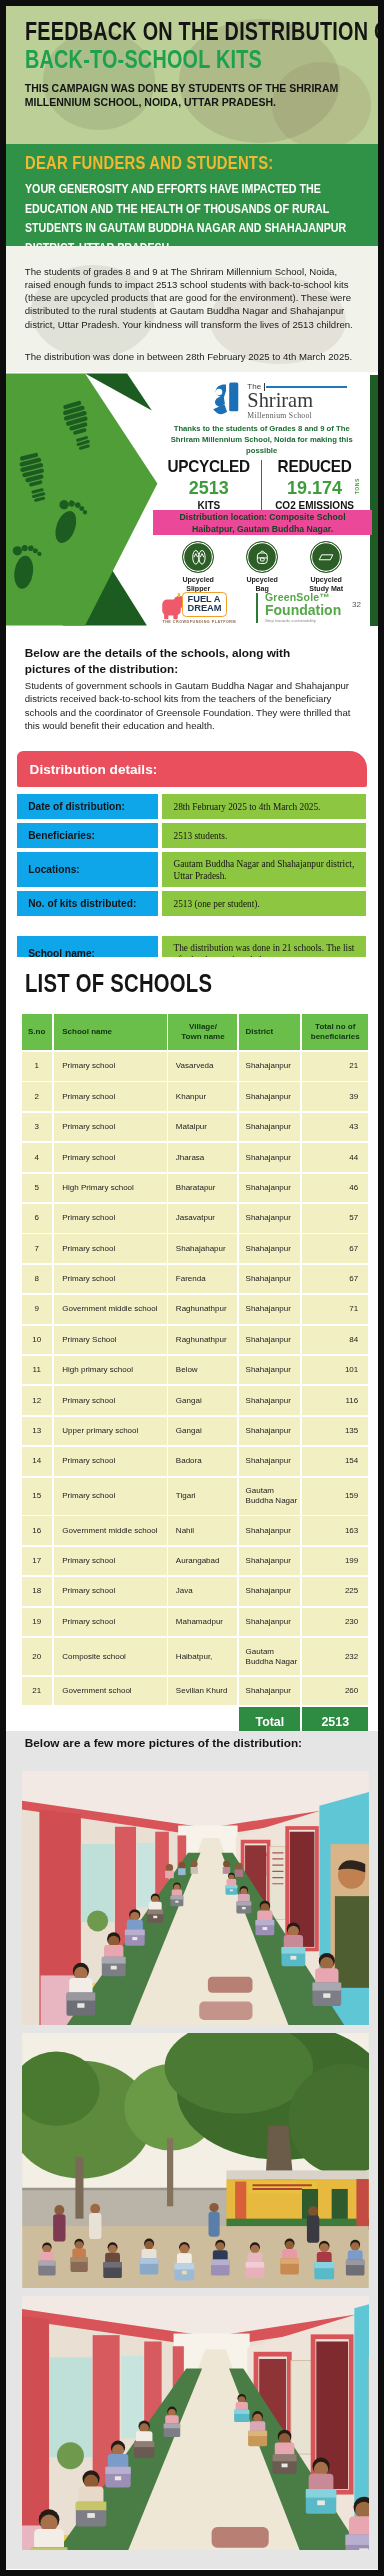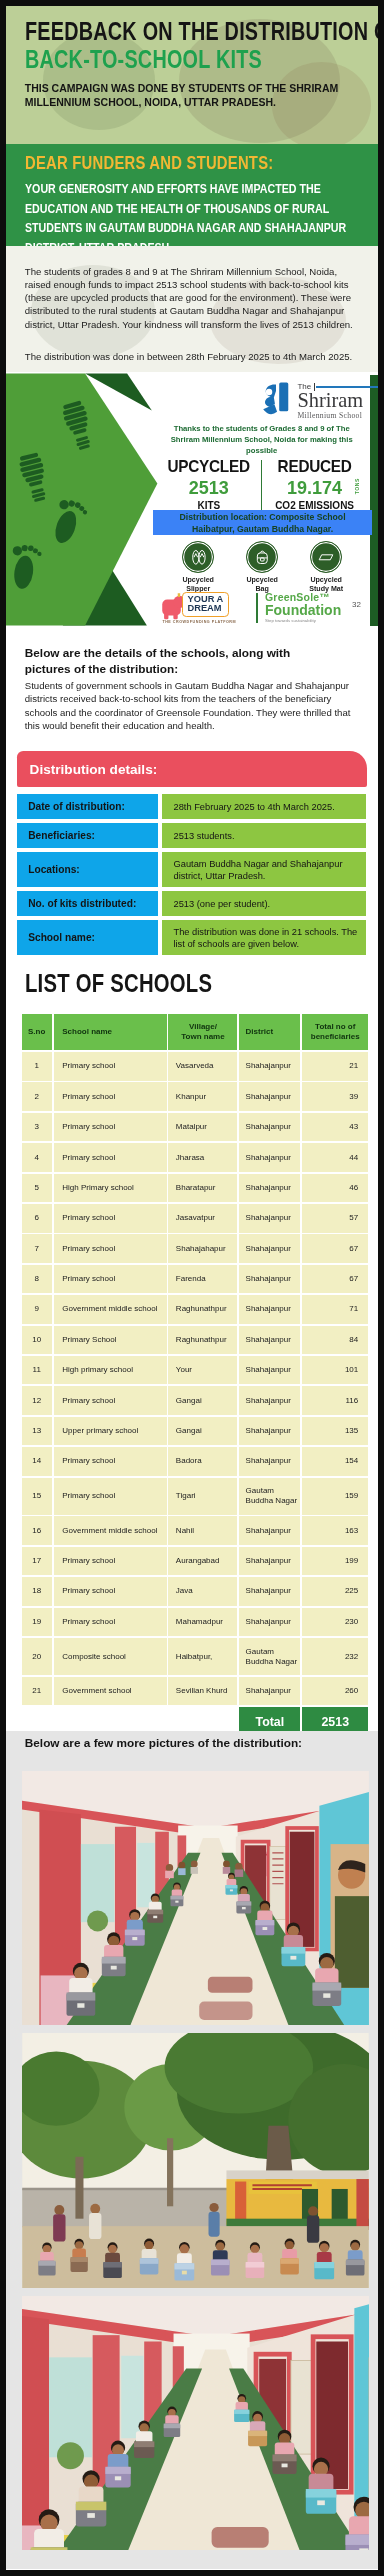--- a/index.html
+++ b/index.html
@@ -24,36 +24,36 @@
   
   .s3{height:126px;background:#f1f2ea;overflow:hidden;}
   .s3 .ph{position:absolute;border-radius:50%;opacity:.10;}
   .para{position:absolute;left:18.6px;width:338px;font-size:9.6px;line-height:1.38;color:#1c1c1c;}
   .p1{top:18.6px;} .p2{top:104px;}
 
   
   .s4{height:269px;background:#ffffff;}
   .right-strip{position:absolute;right:0;top:3.1px;width:8.7px;height:251px;background:#1d5c24;}
   .arrow-svg{position:absolute;left:0;top:0;}
-  .logo-row{position:absolute;left:154px;right:15px;top:3.7px;height:47px;display:flex;align-items:center;justify-content:flex-end;}
+  .logo-row{position:absolute;left:154px;right:15px;top:3.7px;height:47px;display:flex;align-items:center;justify-content:center;}
   .logo-glyph{width:32px;height:40px;margin-right:5px;}
   .logo-text{position:relative;padding-top:1.2px;}
   .logo-the{font-size:8px;color:#3a3a3c;font-weight:400;border-right:1.2px solid #3a3a3c;display:inline-block;padding-right:2.5px;line-height:1;}
   .logo-line{position:absolute;left:18.6px;top:7.4px;width:81px;height:1.2px;background:#2277bb;}
   .logo-name{font-family:"Liberation Serif",serif;font-size:20.4px;color:#3a3a3c;line-height:.95;}
   .logo-sub{font-family:"Liberation Serif",serif;font-size:7.7px;color:#5a5a5c;letter-spacing:0.3px;}
   .thanks{position:absolute;left:155px;right:16px;top:52px;text-align:center;font-size:7.7px;font-weight:700;color:#1d6b33;line-height:1.4;}
   .stats{position:absolute;left:154px;right:15px;top:85px;height:55px;display:flex;}
   .stat{flex:1;text-align:center;position:relative;}
   .stat-label{font-size:16.7px;font-weight:800;color:#141414;letter-spacing:-0.3px;transform:scaleX(.92);}
   .stat-value{font-size:18px;font-weight:800;color:#3f9c3c;margin-top:1.2px;}
   .stat-unit{font-size:10px;font-weight:700;color:#141414;margin-top:0.6px;}
   .tons{position:absolute;right:3.7px;top:21px;writing-mode:vertical-rl;transform:rotate(180deg);font-size:5px;font-weight:700;color:#3f9c3c;letter-spacing:0.6px;}
   .vline{width:1.2px;background:#2e7a35;margin:2.5px 3.7px;}
-  .loc-bar{position:absolute;left:147px;right:6.2px;top:138px;height:25px;background:#3b82f6;display:flex;align-items:center;justify-content:center;}
+  .loc-bar{position:absolute;left:147px;right:6.2px;top:138px;height:25px;background:#ec4899;display:flex;align-items:center;justify-content:center;}
   .loc-bar div{font-size:8.7px;font-weight:700;color:#17421f;text-align:center;line-height:1.4;width:92%;}
   .kits-row{position:absolute;left:155px;right:15px;top:169px;display:flex;justify-content:center;gap:16px;}
   .kit{width:48px;text-align:center;}
   .kit-circle{width:30px;height:30px;margin:0 auto;border-radius:50%;background:#2d5e28;border:1.2px solid #2d5e28;box-shadow:inset 0 0 0 1.2px #ffffff;display:flex;align-items:center;justify-content:center;}
   .kit-label{margin-top:2.5px;font-size:7.1px;font-weight:700;color:#222;line-height:1.25;}
   .preline{white-space:pre-line;}
   .partners{position:absolute;left:155px;right:37px;top:218px;height:35px;display:flex;align-items:center;justify-content:center;gap:7.4px;}
   .fuel{position:relative;width:94px;height:33px;}
   .fuel-box{position:absolute;left:21px;top:1.2px;border:1.9px solid #f0a028;border-radius:4.3px;background:#fff;padding:1.2px 4.3px 1.9px;color:#1c3553;font-weight:800;font-size:9.3px;line-height:1.04;}
   .fuel-tag{position:absolute;left:1.2px;bottom:0;width:93px;font-size:3.7px;letter-spacing:.14em;color:#8a6a4e;font-weight:700;}
@@ -68,21 +68,21 @@
   .s5{height:108px;background:#ffffff;}
   .s5 h3{position:absolute;left:18.6px;top:5px;width:310px;margin:0;font-size:11.8px;font-weight:800;color:#151515;line-height:1.35;}
   .s5 p{position:absolute;left:18.6px;top:38px;width:341px;margin:0;font-size:9.6px;color:#1c1c1c;line-height:1.38;}
 
   
   .s6{height:208px;background:#ffffff;}
   .card-head{position:absolute;left:11px;top:1.9px;width:350px;height:36px;background:#ea4f5e;border-radius:6.2px 17.3px 1.9px 1.9px;display:flex;align-items:center;}
   .card-head div{padding-left:12.4px;font-size:13.6px;font-weight:800;color:#fff;}
   .drow{position:absolute;left:11px;width:350px;display:grid;grid-template-columns:141px 204px;gap:4.3px;}
   .dlabel{background:#0ea5e9;display:flex;align-items:center;padding-left:11px;font-size:10.2px;font-weight:800;color:#141414;}
-  .dvalue{background:#8dc641;display:flex;align-items:center;padding:0 7.4px 0 11px;font-size:9.3px;color:#141414;line-height:1.3;}
+  .dvalue{background:#8dc641;display:flex;align-items:center;padding:0 7.4px 0 11px;font-size:9.3px;color:#141414;line-height:1.3;font-family:Liberation Serif, serif;}
 
   
   .s7{height:774px;background:#ffffff;}
   .list-title{position:absolute;left:18.6px;top:11px;font-size:26px;color:#151515;}
   .stable{position:absolute;left:15.5px;top:57px;width:346px;}
   .srow{display:grid;grid-template-columns:30px 113px 69px 61px 66px;gap:1.9px;margin-bottom:1.9px;}
   .scell{background:#f2efc3;display:flex;align-items:center;font-size:8px;color:#222;line-height:1.25;}
   .srow{height:28.5px;} .srow.tall{height:37px;}
   .shead{height:36px !important;}
   .shead .scell{background:#6abf4b;font-weight:700;color:#10330f;}
@@ -244,21 +244,21 @@
           <g fill="#ef5a6a">
             <rect x="2" y="12" width="30" height="26" rx="8"></rect>
             <circle cx="30" cy="16" r="10"></circle>
             <rect x="36" y="14" width="5" height="18" rx="2.5"></rect>
             <rect x="5" y="34" width="7" height="10" rx="2"></rect>
             <rect x="20" y="34" width="7" height="10" rx="2"></rect>
           </g>
           <rect x="27" y="2" width="4" height="6" fill="#e8b93f"></rect>
         </svg>
         <div class="fuel-box">
-          <div>YOUR A</div>
+          <div>FUEL A</div>
           <div>DREAM</div>
         </div>
         <div class="fuel-tag">THE CROWDFUNDING PLATFORM</div>
       </div>
       <div class="pdiv"></div>
       <div class="greensole">
         <div class="gs1">GreenSole™</div>
         <div class="gs2">Foundation</div>
         <div class="gs-tag">Step towards sustainability</div>
       </div>
@@ -284,21 +284,21 @@
       <div class="dvalue">2513 students.</div>
     </div>
     <div class="drow" style="top:103px;height:35px;">
       <div class="dlabel">Locations:</div>
       <div class="dvalue">Gautam Buddha Nagar and Shahajanpur district, Uttar Pradesh.</div>
     </div>
     <div class="drow" style="top:142px;height:25px;">
       <div class="dlabel">No. of kits distributed:</div>
       <div class="dvalue">2513 (one per student).</div>
     </div>
-    <div class="drow" style="top:171px;height:35px;">
+    <div class="drow" style="top:187px;height:35px;">
       <div class="dlabel">School name:</div>
       <div class="dvalue">The distribution was done in 21 schools. The list of schools are given below.</div>
     </div>
   </div>
 
   <div class="sec s7">
     <div class="list-title h-cond">LIST OF SCHOOLS</div>
     <div class="stable">
       <div class="srow shead">
         <div class="scell c0">S.no</div>
@@ -376,21 +376,21 @@
             <div class="srow">
               <div class="scell c0">10</div>
               <div class="scell c1">Primary School</div>
               <div class="scell c2">Raghunathpur</div>
               <div class="scell c3">Shahajanpur</div>
               <div class="scell c4">84</div>
             </div>
             <div class="srow">
               <div class="scell c0">11</div>
               <div class="scell c1">High primary school</div>
-              <div class="scell c2">Your</div>
+              <div class="scell c2">Below</div>
               <div class="scell c3">Shahajanpur</div>
               <div class="scell c4">101</div>
             </div>
             <div class="srow">
               <div class="scell c0">12</div>
               <div class="scell c1">Primary school</div>
               <div class="scell c2">Gangai</div>
               <div class="scell c3">Shahajanpur</div>
               <div class="scell c4">116</div>
             </div>

